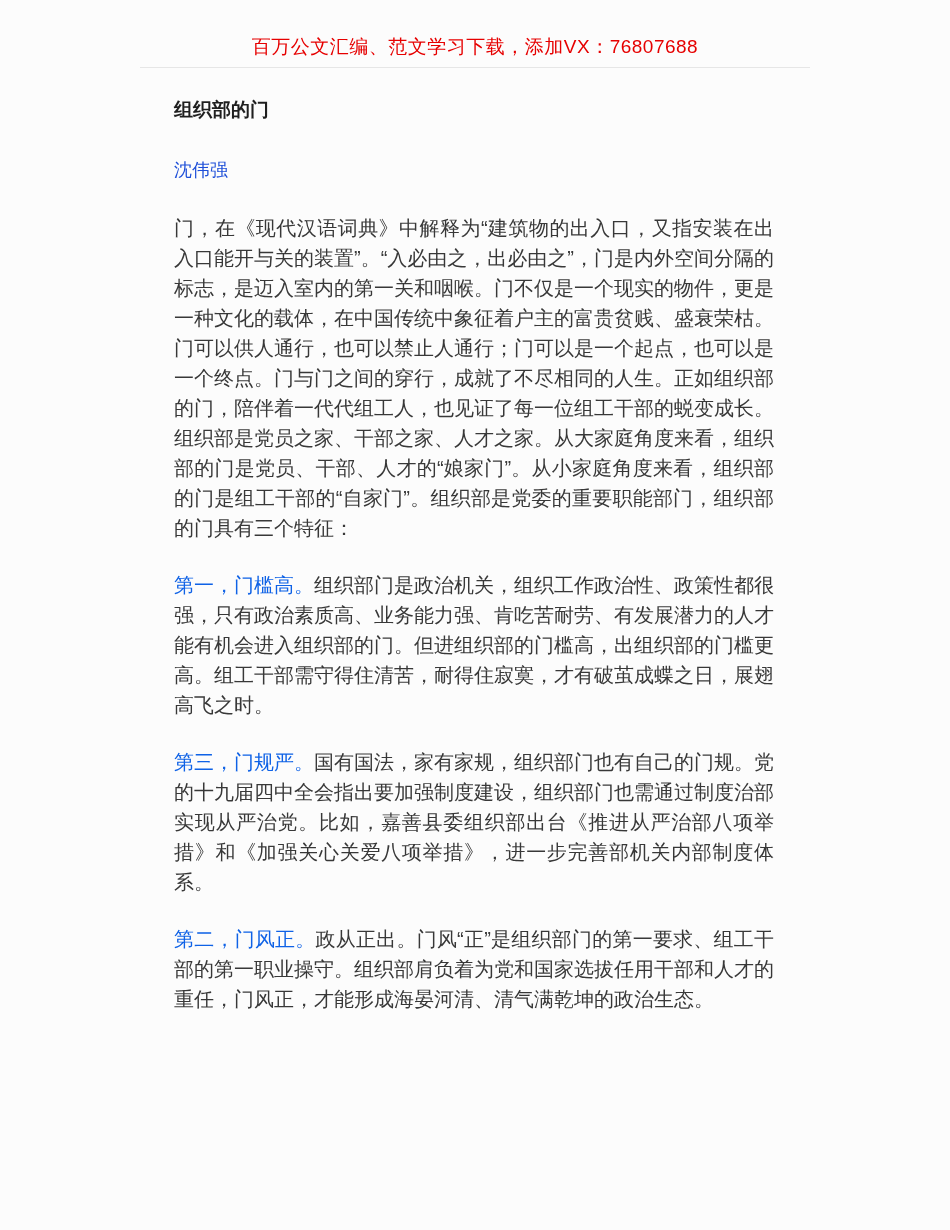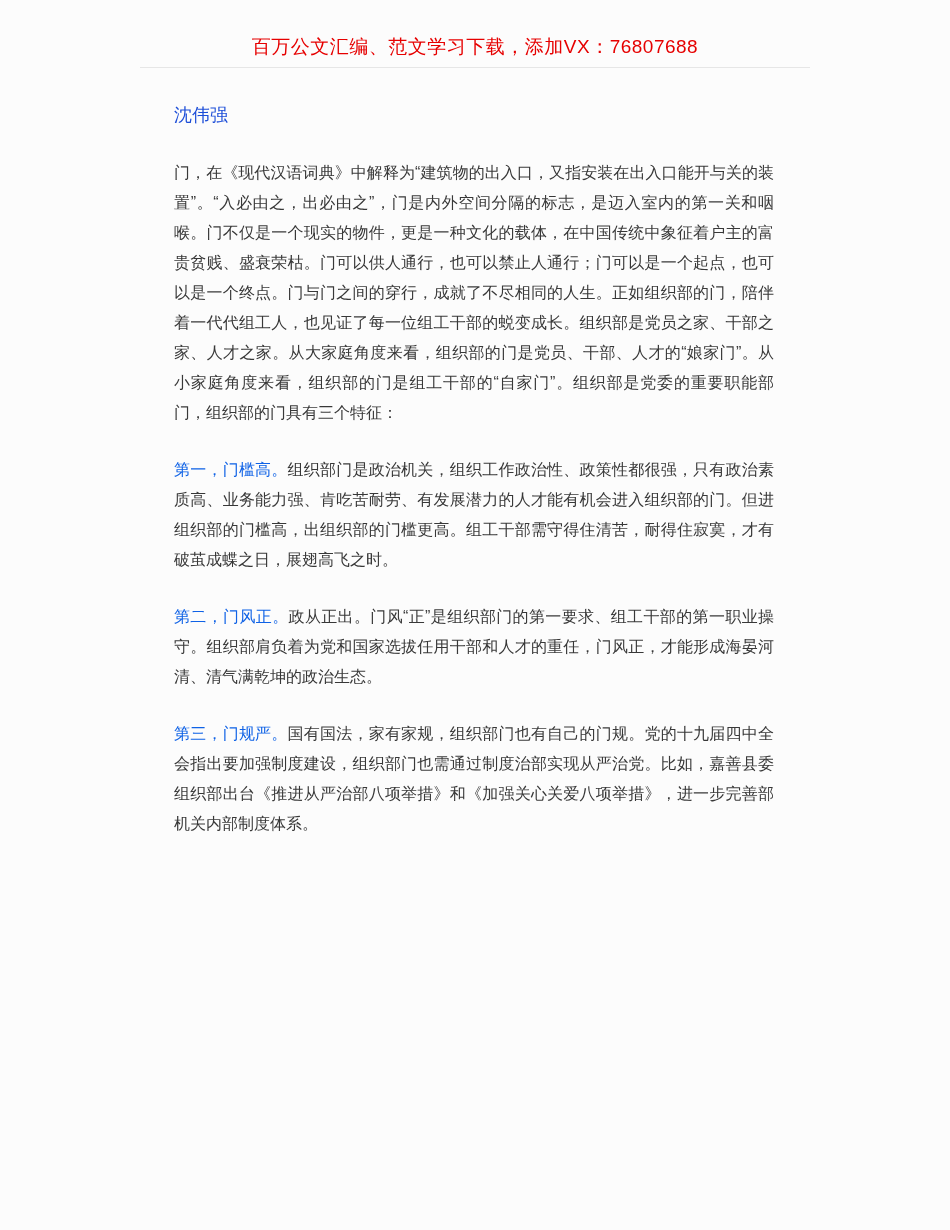--- a/index.html
+++ b/index.html
@@ -48,21 +48,21 @@
     color: #1f1f1f;
   }
   .author {
     margin: 34px 0 0 0;
     font-size: 18px;
     line-height: 26px;
     color: #1d4ed8;
   }
   #paragraphs .para {
     margin: 27px 0 0 0;
-    font-size: 16px;
+    font-size: 20px;
     line-height: 30px;
     color: #383838;
     text-align: justify;
   }
   #paragraphs .para:first-child {
     margin-top: 30px;
   }
   #paragraphs .lead {
     font-weight: 400;
     color: var(--lead-blue, #0f62e6);
@@ -71,23 +71,24 @@
 </head>
 <body>
 
 <div class="page">
   <div class="notice">百万公文汇编、范文学习下载，添加VX：76807688</div>
 
 
   <div class="divider"></div>
 
   <div class="content">
+    <h2 class="heading">组织部的门</h2>
 
     <div class="author">沈伟强</div>
 
     <div id="paragraphs">
         <p class="para"><span>门，在《现代汉语词典》中解释为“建筑物的出入口，又指安装在出入口能开与关的装置”。“入必由之，出必由之”，门是内外空间分隔的标志，是迈入室内的第一关和咽喉。门不仅是一个现实的物件，更是一种文化的载体，在中国传统中象征着户主的富贵贫贱、盛衰荣枯。门可以供人通行，也可以禁止人通行；门可以是一个起点，也可以是一个终点。门与门之间的穿行，成就了不尽相同的人生。正如组织部的门，陪伴着一代代组工人，也见证了每一位组工干部的蜕变成长。组织部是党员之家、干部之家、人才之家。从大家庭角度来看，组织部的门是党员、干部、人才的“娘家门”。从小家庭角度来看，组织部的门是组工干部的“自家门”。组织部是党委的重要职能部门，组织部的门具有三个特征：</span></p>
         <p class="para"><strong class="lead">第一，门槛高。</strong><span>组织部门是政治机关，组织工作政治性、政策性都很强，只有政治素质高、业务能力强、肯吃苦耐劳、有发展潜力的人才能有机会进入组织部的门。但进组织部的门槛高，出组织部的门槛更高。组工干部需守得住清苦，耐得住寂寞，才有破茧成蝶之日，展翅高飞之时。</span></p>
+        <p class="para"><strong class="lead">第三，门规严。</strong><span>国有国法，家有家规，组织部门也有自己的门规。党的十九届四中全会指出要加强制度建设，组织部门也需通过制度治部实现从严治党。比如，嘉善县委组织部出台《推进从严治部八项举措》和《加强关心关爱八项举措》，进一步完善部机关内部制度体系。</span></p>
         <p class="para"><strong class="lead">第二，门风正。</strong><span>政从正出。门风“正”是组织部门的第一要求、组工干部的第一职业操守。组织部肩负着为党和国家选拔任用干部和人才的重任，门风正，才能形成海晏河清、清气满乾坤的政治生态。</span></p>
-        <p class="para"><strong class="lead">第三，门规严。</strong><span>国有国法，家有家规，组织部门也有自己的门规。党的十九届四中全会指出要加强制度建设，组织部门也需通过制度治部实现从严治党。比如，嘉善县委组织部出台《推进从严治部八项举措》和《加强关心关爱八项举措》，进一步完善部机关内部制度体系。</span></p>
       </div>
   </div>
 </div>
 
 </body></html>

